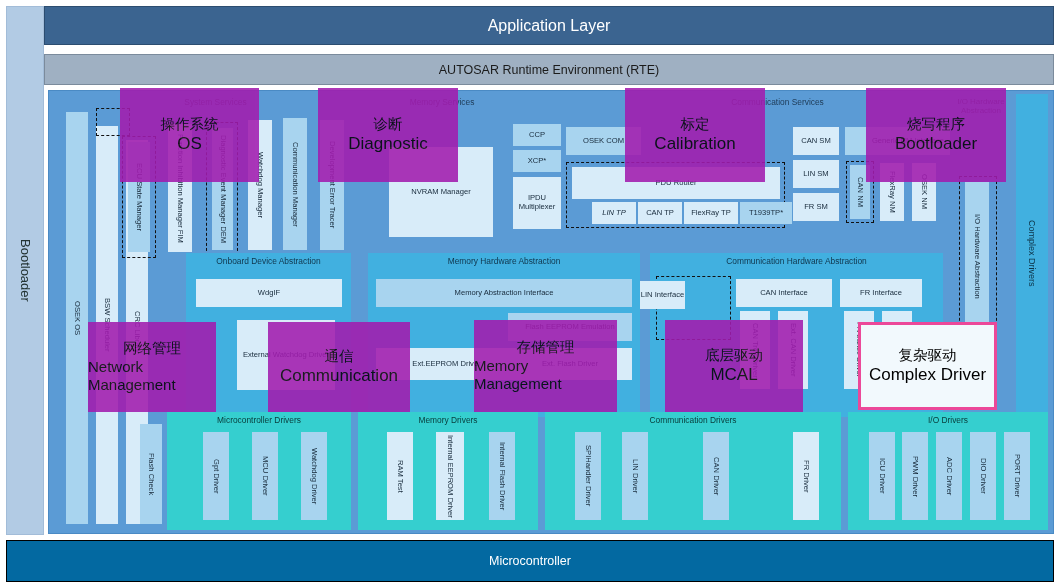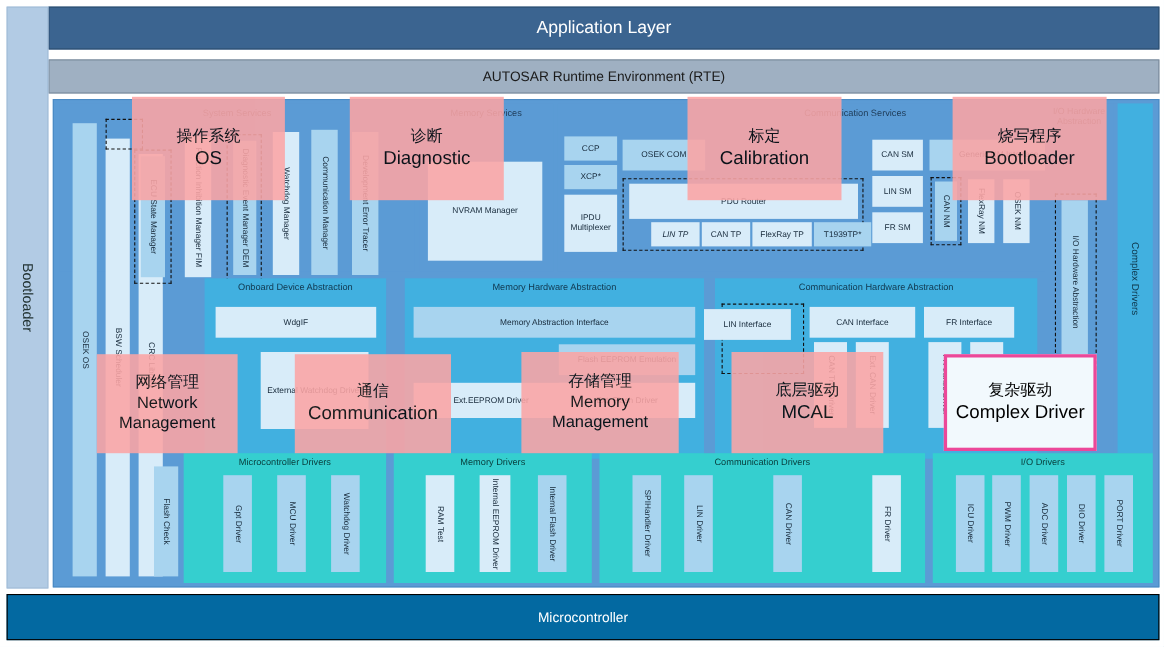--- a/index.html
+++ b/index.html
@@ -31,21 +31,21 @@
   .drv-title{position:absolute;left:0;right:0;top:3px;font-size:8.4px;color:#09403f;text-align:center;}
 
   
   .mod{background:#bcdcf2;color:#16293a;font-size:7.6px;line-height:1.15;}
   .mod.l{background:#d8ecf9;}
   .mod.m{background:#a8d4ef;}
   .vert{writing-mode:vertical-rl;text-orientation:mixed;}
   .dashed{border:1.6px dashed #111;background:transparent;}
 
   
-  .red{background:#fca5a5;opacity:.88;color:#000;text-align:center;}
+  .red{background:#a21caf;opacity:.88;color:#000;}
   .red .cn{font-size:14.5px;line-height:1.22;}
   .red .en{font-size:17px;line-height:1.2;}
   .redtxt{position:relative;z-index:3;display:flex;flex-direction:column;align-items:center;justify-content:center;width:100%;height:100%;}
   .white-ov{background:#f2f9fd;border:3px solid #ec4899;color:#000;}
   .white-ov .cn{font-size:14.5px;line-height:1.22;}
   .white-ov .en{font-size:17px;line-height:1.2;}
 </style>
 </head>
 <body>
 
@@ -208,21 +208,21 @@
     <span>Ext.EEPROM Driver</span>
   </div>
   <div class="abs ctr mod l" style="left:508px;top:348px;width:124px;height:32px;">
     <span>Ext. Flash Driver</span>
   </div>
 
   <div class="abs hwa" style="left:650px;top:253px;width:293px;height:164px;">
     <div class="hwa-title">Communication Hardware Abstraction</div>
   </div>
   <div class="abs dashed" style="left:656px;top:276px;width:75px;height:64px;"></div>
-  <div class="abs ctr mod l" style="left:640px;top:281px;width:79px;height:28px;">
+  <div class="abs ctr mod l" style="left:640px;top:281px;width:45px;height:28px;">
     <span>LIN Interface</span>
   </div>
   <div class="abs ctr mod l" style="left:736px;top:279px;width:96px;height:28px;">
     <span>CAN Interface</span>
   </div>
   <div class="abs ctr mod l" style="left:840px;top:279px;width:82px;height:28px;">
     <span>FR Interface</span>
   </div>
   <div class="abs ctr mod l" style="left:740px;top:311px;width:30px;height:78px;">
     <span class="vert">CAN Trcv Driver</span>

